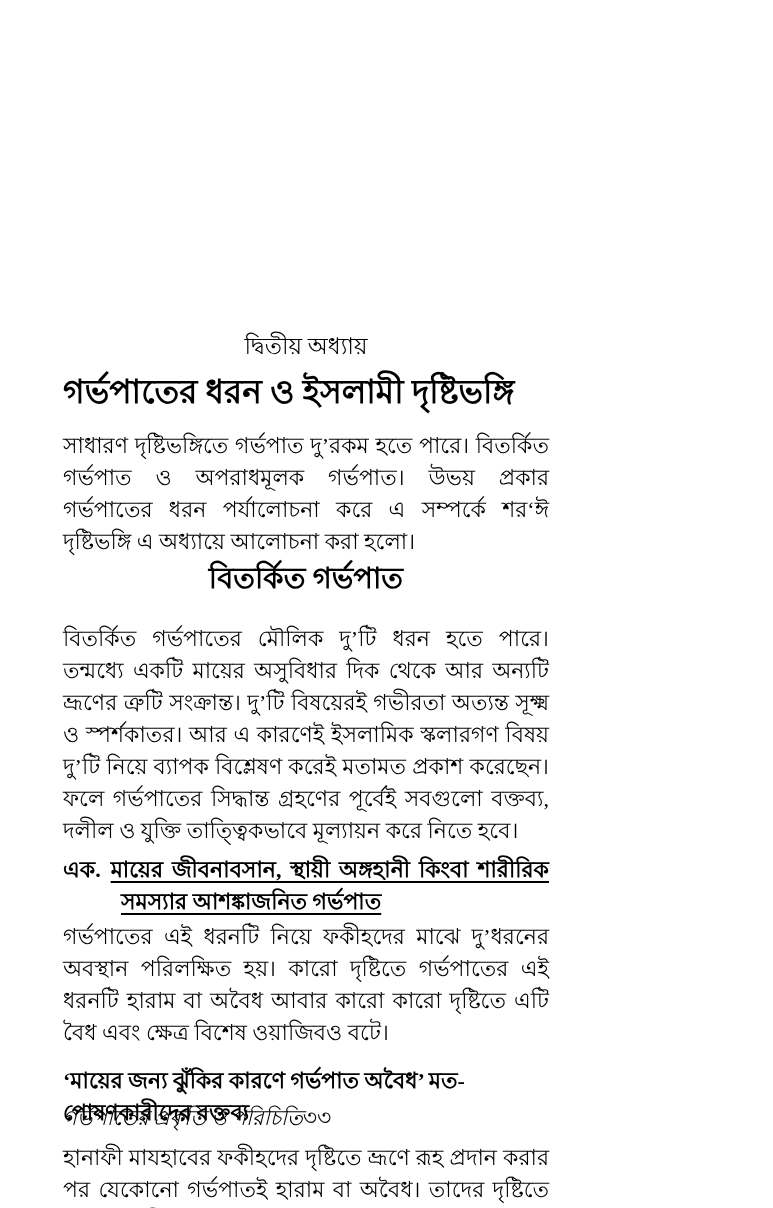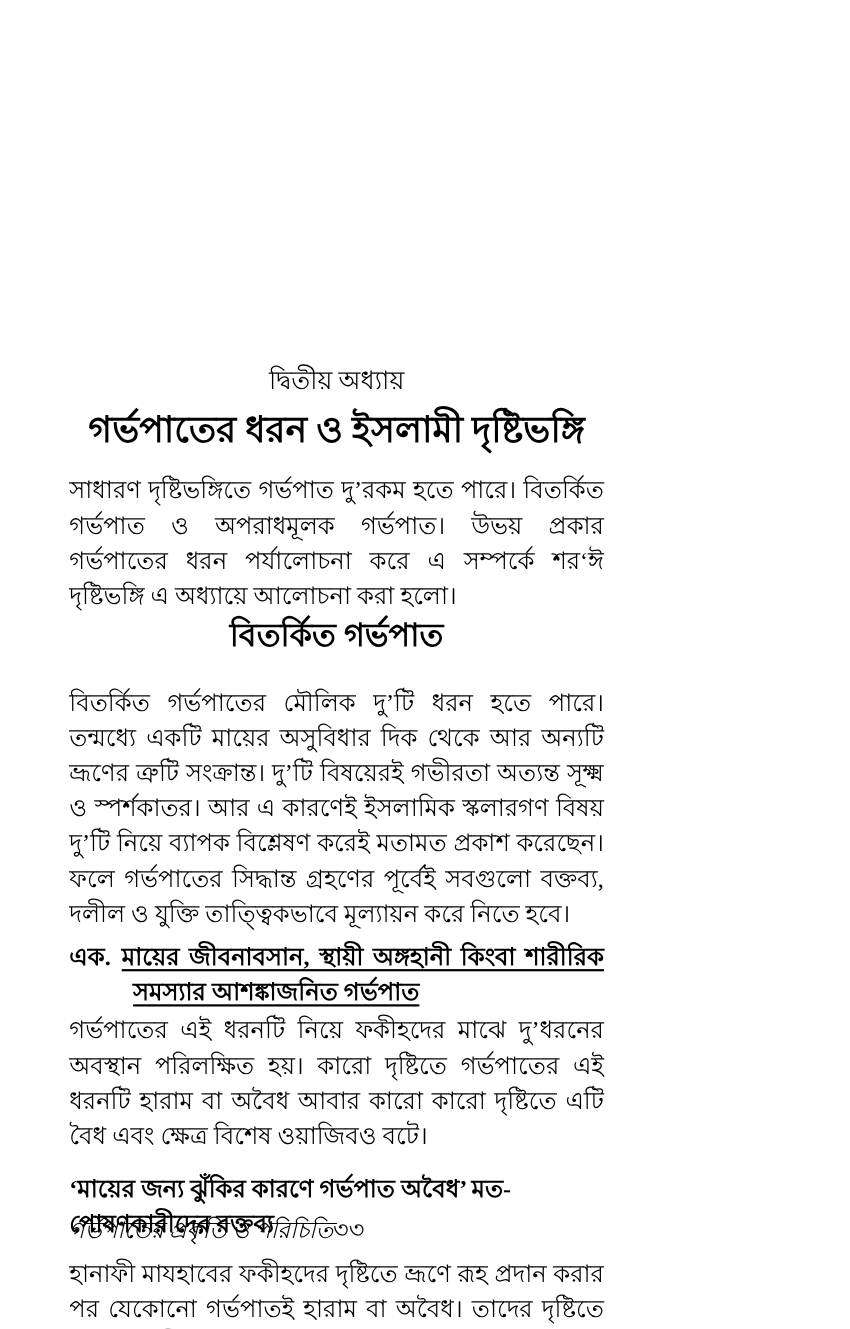--- a/index.html
+++ b/index.html
@@ -18,21 +18,20 @@
     font-family: "Liberation Serif", serif;
     overflow: hidden;
   }
   .chapter-label {
     text-align: center;
     font-size: 23px;
     line-height: 34px;
     font-weight: normal;
   }
   .chapter-title {
-    text-align: center;
     font-size: 33px;
     font-weight: bold;
     line-height: 48px;
     margin: 4px 0 0 0;
   }
   .body-text {
     font-size: 22px;
     line-height: 32px;
     text-align: justify;
     margin: 14px 0 0 0;

